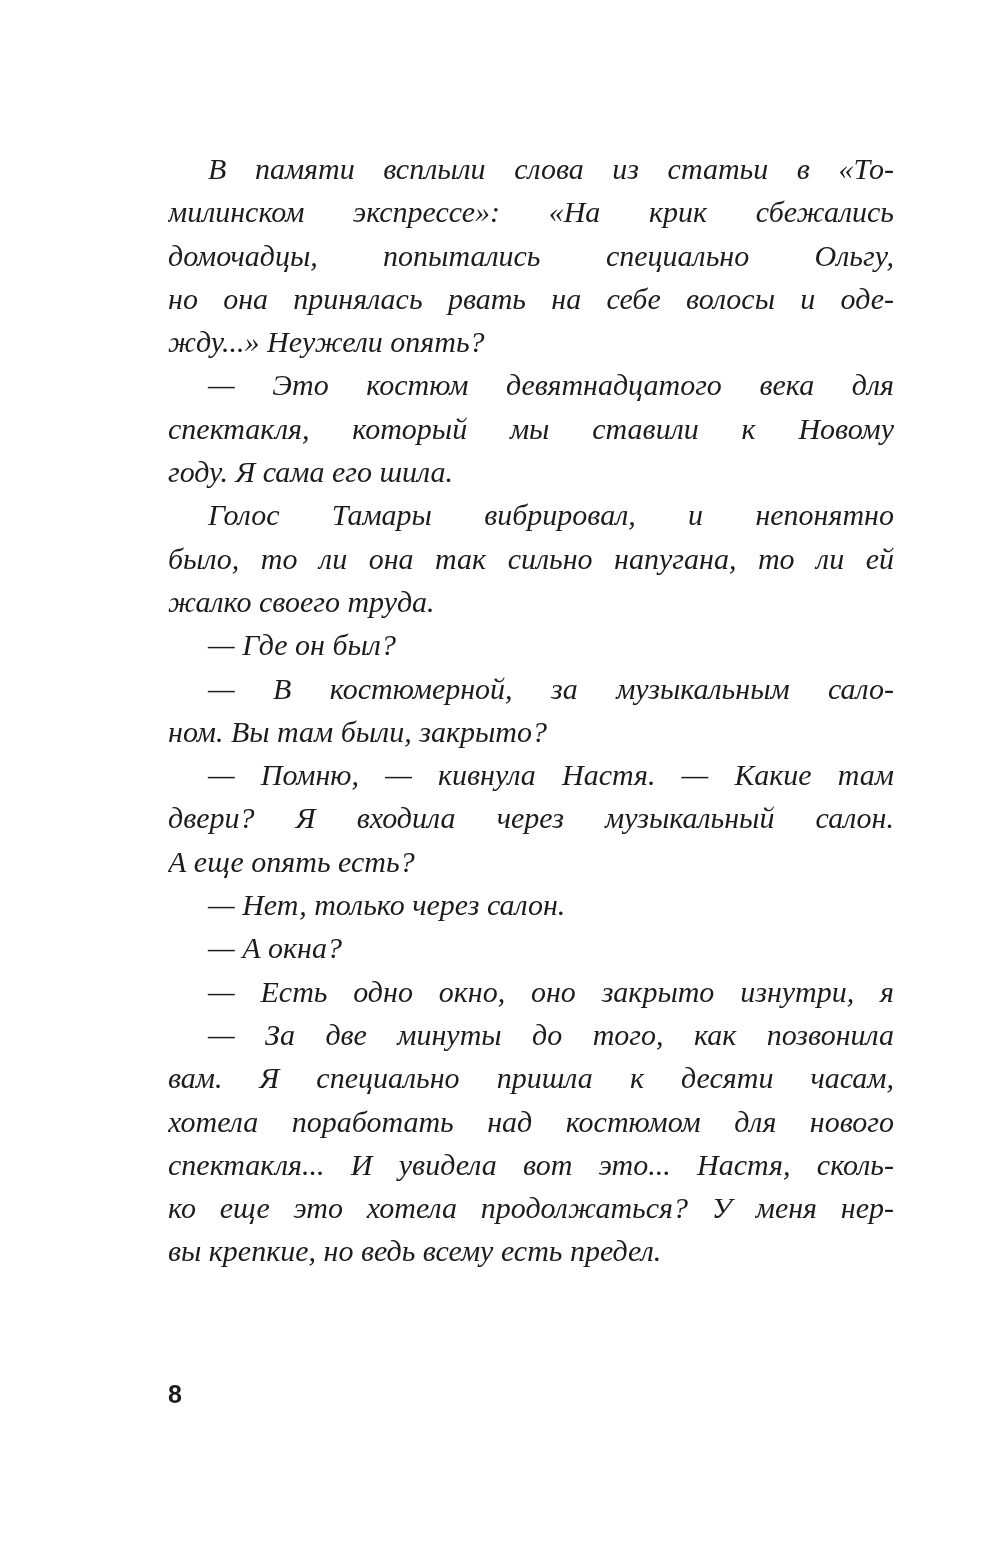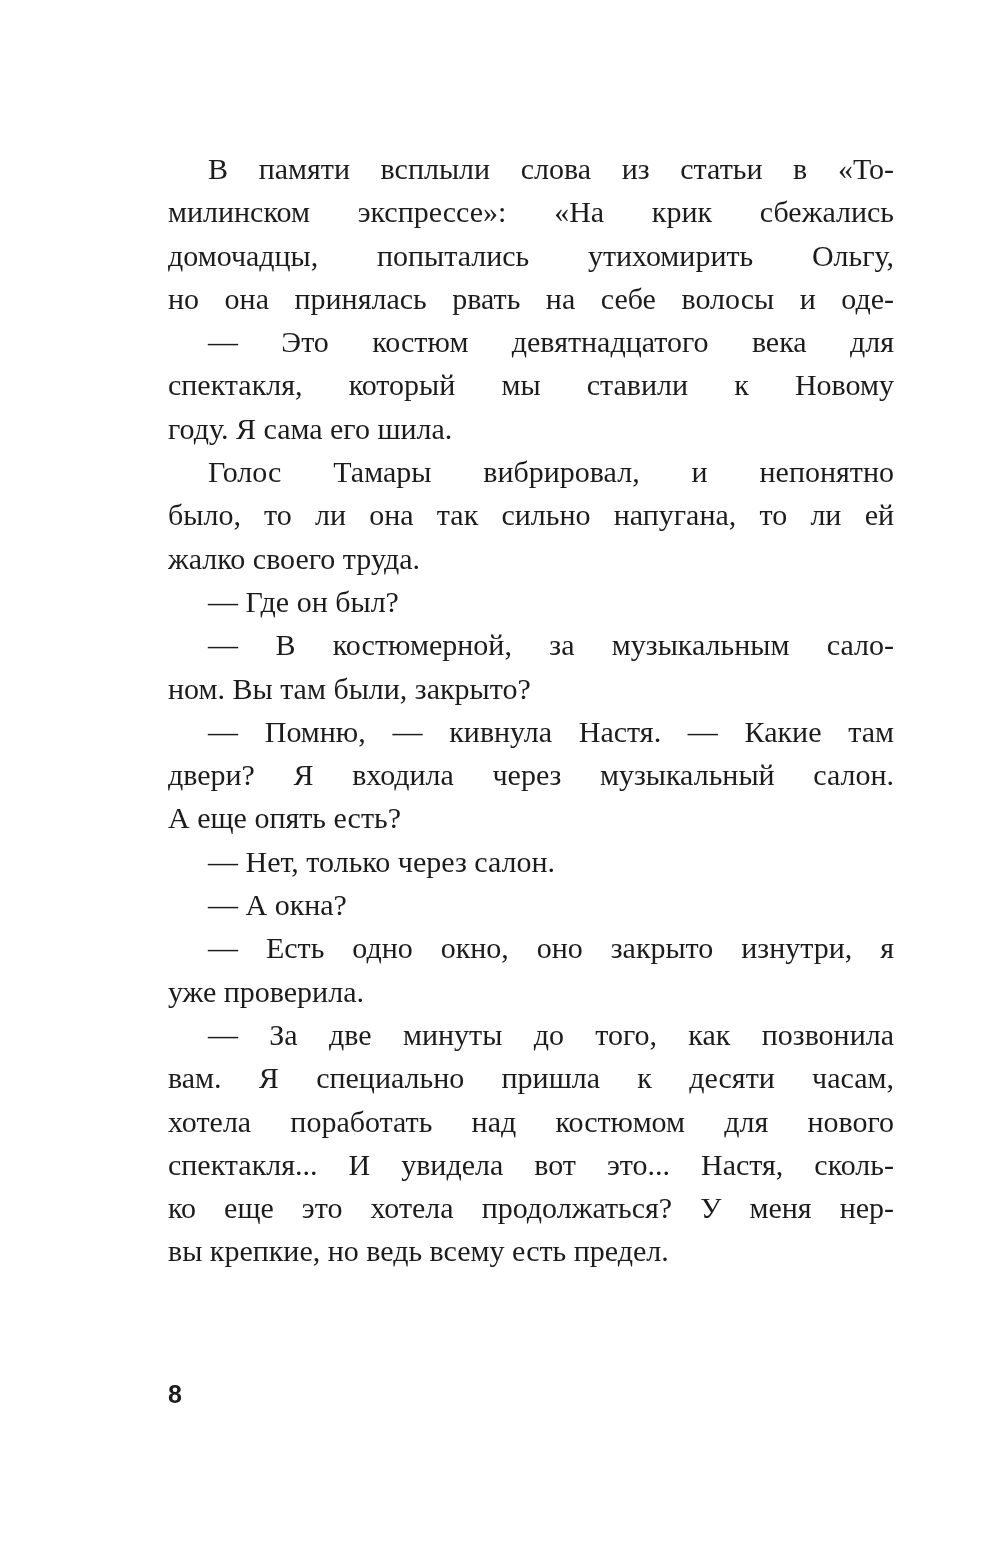--- a/index.html
+++ b/index.html
@@ -27,20 +27,21 @@
   .para {
     margin: 0;
     padding: 0;
   }
   
   .line {
     display: block;
     text-align: justify;
     overflow: hidden;
     height: 43.3px;
+    font-style: italic;
   }
   .line::after {
     content: "";
     display: inline-block;
     width: 100%;
     height: 0;
   }
   .line.first {
     padding-left: 40px;
   }
@@ -61,22 +62,23 @@
   }
 </style>
 </head>
 <body>
 
 <div class="page">
   <div class="text-block" id="text-block">
       <p class="para">
         <span class="line first">В памяти всплыли слова из статьи в «То-</span>
         <span class="line">милинском экспрессе»: «На крик сбежались</span>
-        <span class="line">домочадцы, попытались утихомирить Ольгу,</span>
+        <span class="line">домочадцы, попытались специально Ольгу,</span>
         <span class="line">но она принялась рвать на себе волосы и оде-</span>
+        <span class="line last">жду...» Неужели опять?</span>
       </p>
       <p class="para">
         <span class="line first">— Это костюм девятнадцатого века для</span>
         <span class="line">спектакля, который мы ставили к Новому</span>
         <span class="line last">году. Я сама его шила.</span>
       </p>
       <p class="para">
         <span class="line first">Голос Тамары вибрировал, и непонятно</span>
         <span class="line">было, то ли она так сильно напугана, то ли ей</span>
         <span class="line last">жалко своего труда.</span>
@@ -94,21 +96,20 @@
         <span class="line last">А еще опять есть?</span>
       </p>
       <p class="para">
         <span class="line first last">— Нет, только через салон.</span>
       </p>
       <p class="para">
         <span class="line first last">— А окна?</span>
       </p>
       <p class="para">
         <span class="line first">— Есть одно окно, оно закрыто изнутри, я</span>
-        <span class="line last">уже проверила.</span>
       </p>
       <p class="para">
         <span class="line first">— За две минуты до того, как позвонила</span>
         <span class="line">вам. Я специально пришла к десяти часам,</span>
         <span class="line">хотела поработать над костюмом для нового</span>
         <span class="line">спектакля... И увидела вот это... Настя, сколь-</span>
         <span class="line">ко еще это хотела продолжаться? У меня нер-</span>
         <span class="line last">вы крепкие, но ведь всему есть предел.</span>
       </p>
     </div>

